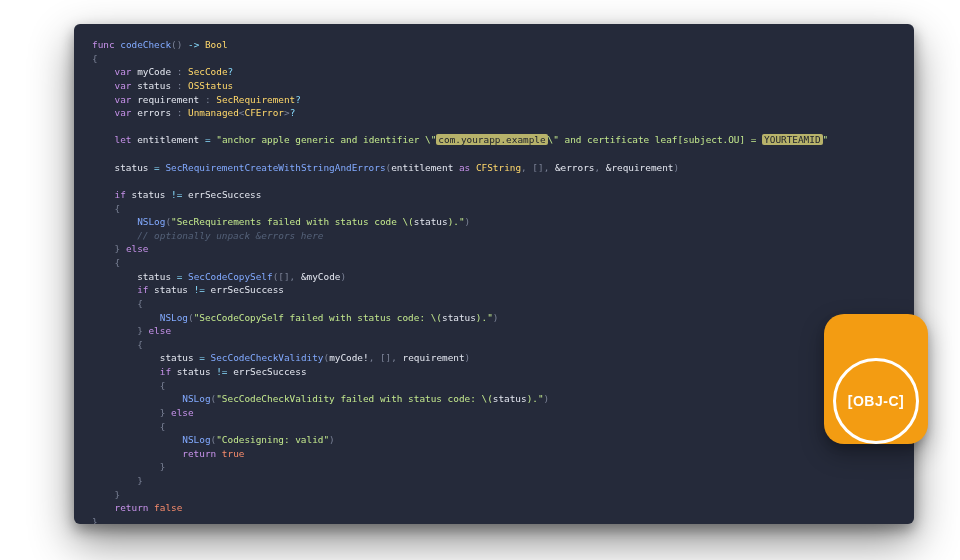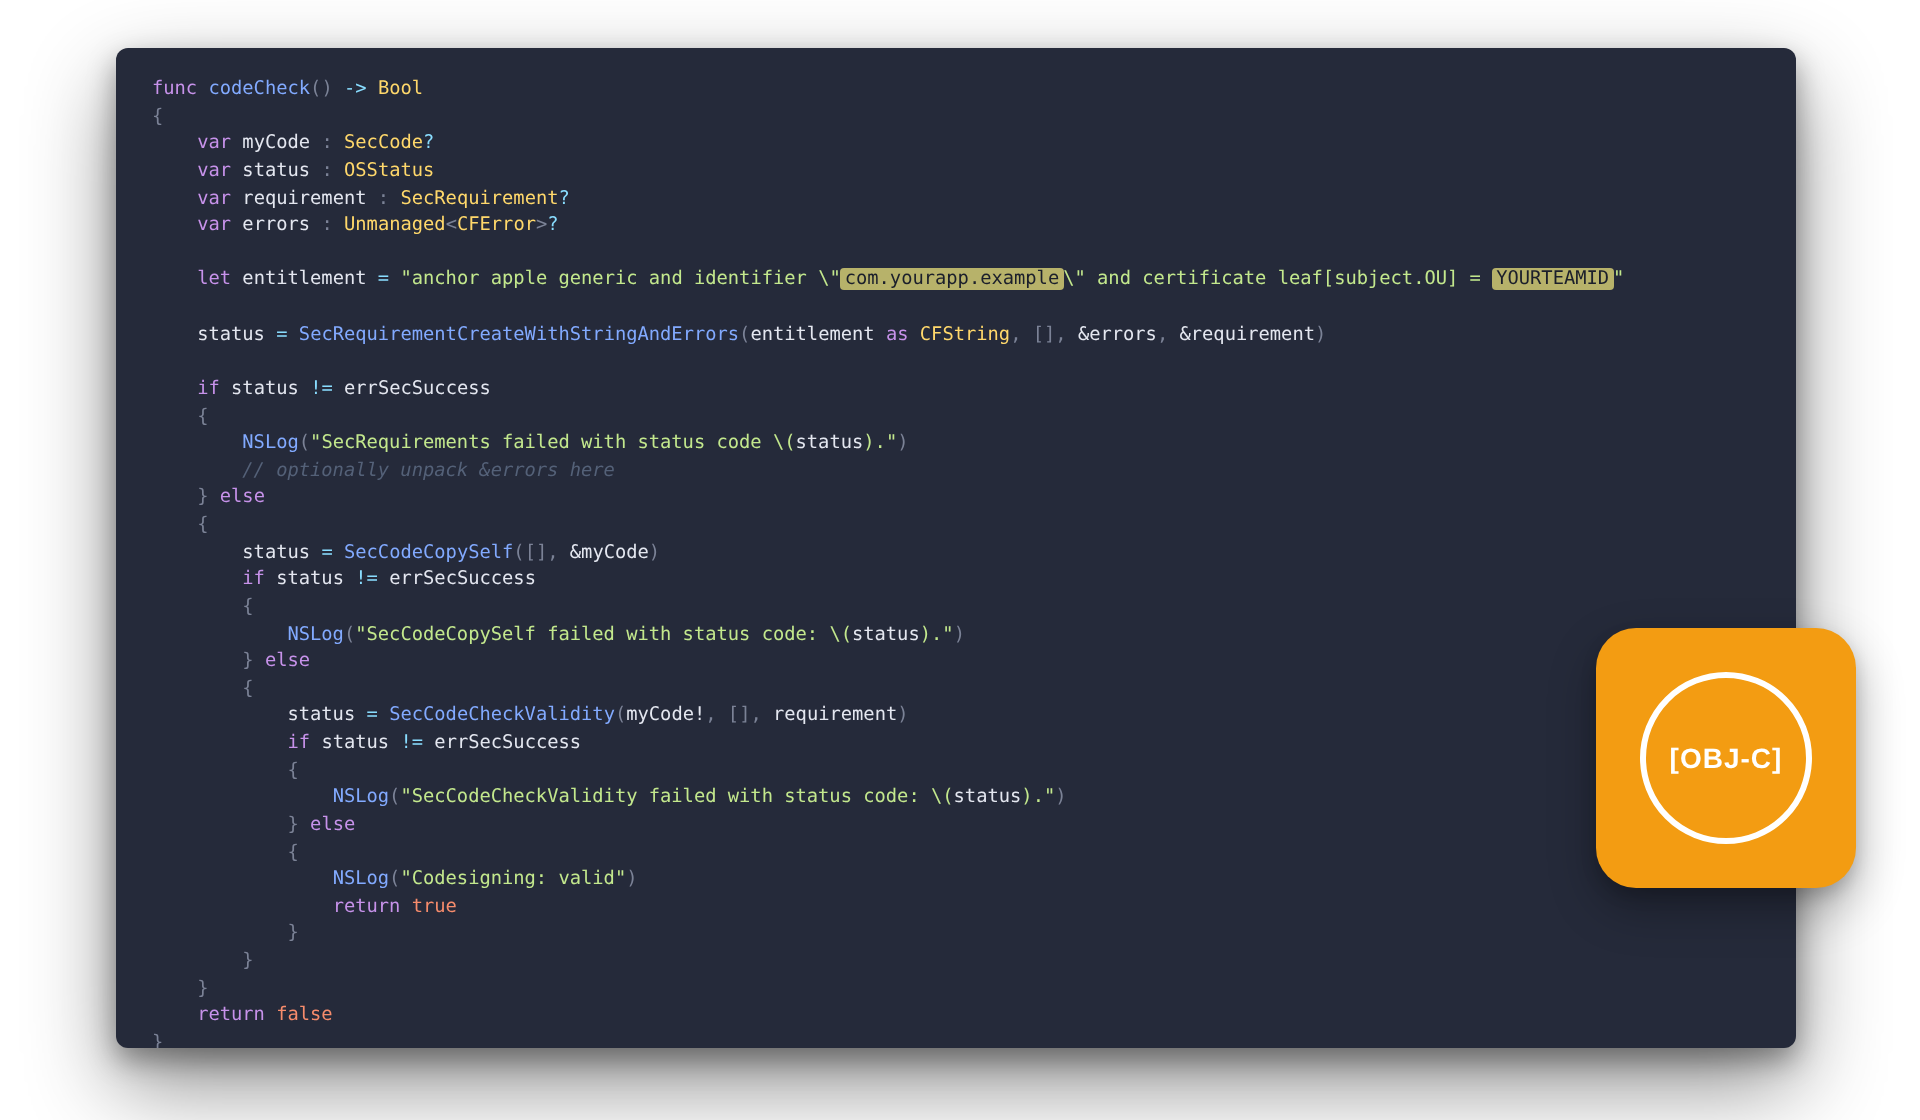--- a/index.html
+++ b/index.html
@@ -1,20 +1,20 @@
 <!DOCTYPE html>
 <html><head>
 <meta charset="utf-8">
 <style>
   * { margin: 0; padding: 0; box-sizing: border-box; }
   html, body { width: 960px; height: 560px; background: #ffffff; font-family: ui-monospace, "SF Mono", Menlo, Consolas, monospace; }
   .stage { position: relative; width: 960px; height: 560px; }
   .code-card {
     position: absolute;
-    left: 58px;
+    left: 74px;
     top: 24px;
     width: 840px;
     height: 500px;
     background: #252a3a;
     border-radius: 6px;
     box-shadow: 0 18px 44px rgba(0,0,0,0.45), 0 6px 14px rgba(0,0,0,0.35);
     overflow: hidden;
     padding: 14px 18px 18px 18px;
   }
   pre.code {
@@ -36,27 +36,27 @@
   .hl {
     background: #b7b26a;
     color: #1b1f2b;
     padding: 0 2px;
     border-radius: 2px;
   }
   .badge {
     position: absolute;
     right: 32px;
     top: 314px;
-    width: 130px;
+    width: 104px;
     height: 130px;
     background: #f39c12;
     border-radius: 20px;
     box-shadow: 0 10px 24px rgba(0,0,0,0.30), 0 4px 8px rgba(0,0,0,0.15);
     display: flex;
-    align-items: center;
+    align-items: flex-end;
     justify-content: center;
   }
   .badge-ring {
     width: 86px;
     height: 86px;
     border: 3px solid #ffffff;
     border-radius: 50%;
     display: flex;
     align-items: center;
     justify-content: center;

